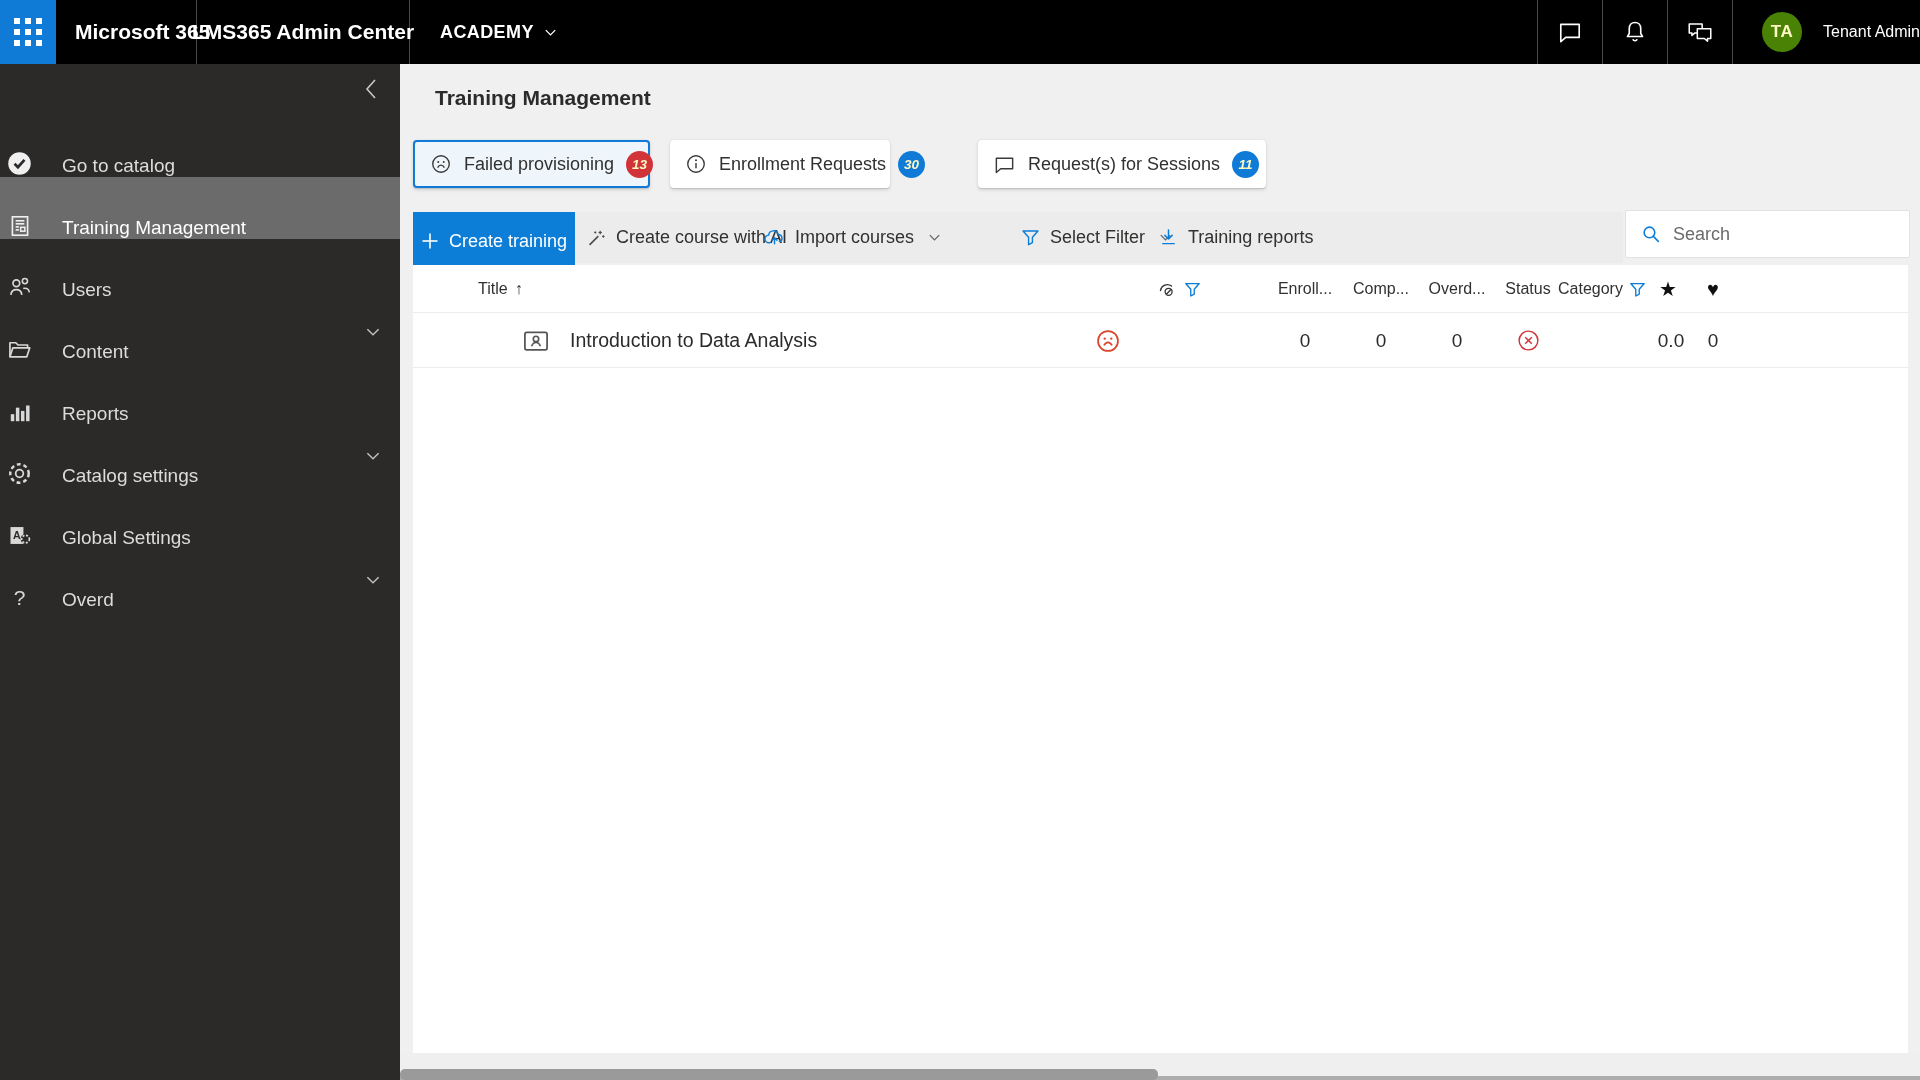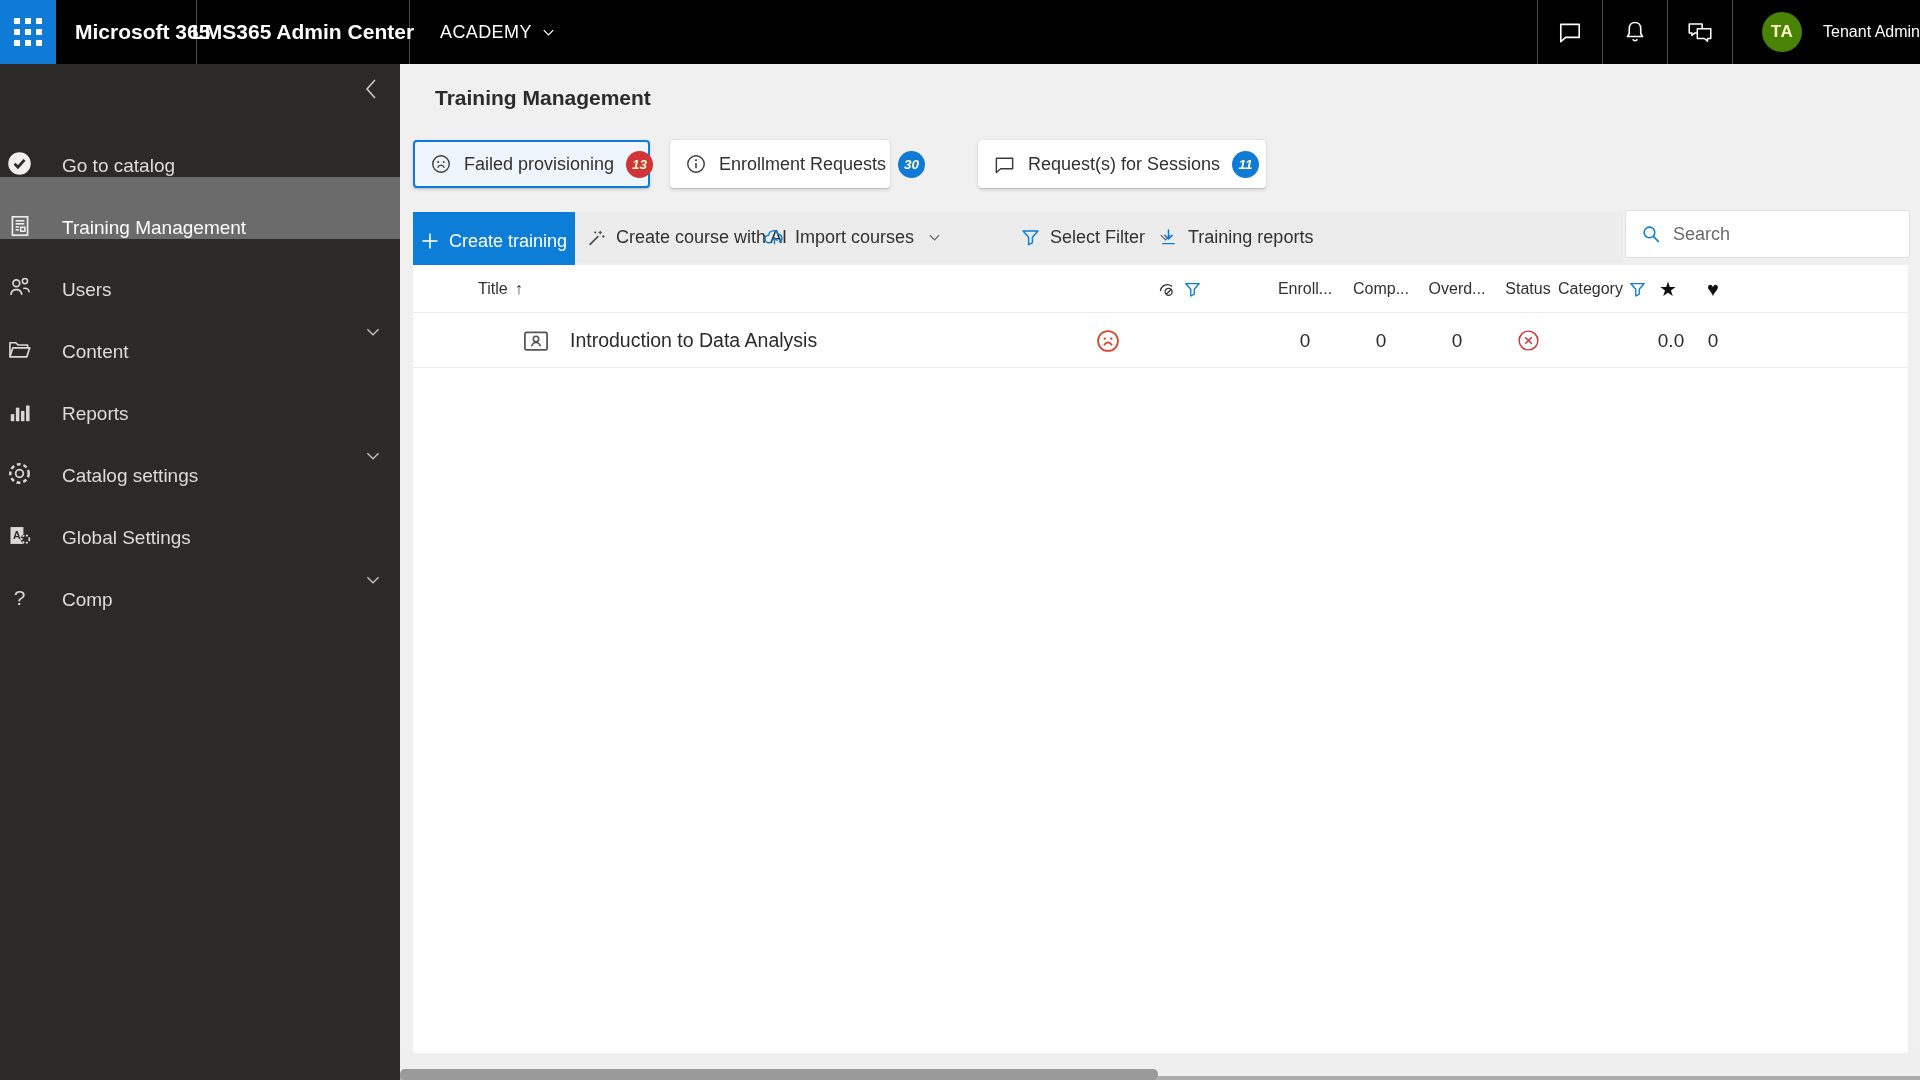--- a/index.html
+++ b/index.html
@@ -5,21 +5,21 @@
   * { margin:0; padding:0; box-sizing:border-box; }
   html,body { width:1920px; height:1080px; }
   body { font-family:"Liberation Sans", sans-serif; overflow:hidden; background:#f0f0f0; }
   #root { position:relative; width:1920px; height:1080px; overflow:hidden; background:#f0f0f0; }
 
   
   .topbar { position:absolute; left:0; top:0; width:1920px; height:64px; background:#000; display:flex; align-items:stretch; z-index:30; }
   .waffle { width:56px; height:64px; background:#0f7bd7; display:flex; align-items:center; justify-content:center; cursor:pointer; }
   .waffle-grid { display:grid; grid-template-columns:repeat(3,6.5px); grid-template-rows:repeat(3,6.5px); gap:4.5px; }
   .waffle-grid span { background:#fff; }
-  .tb-cell { display:flex; align-items:center; color:#fff; }
+  .tb-cell { display:flex; align-items:center; color:#fff;font-weight:bold; }
   .tb-brand { width:141px; padding-left:19px; border-right:1px solid #4a4a4a; font-size:21px; font-weight:600; white-space:nowrap; }
   .tb-apptitle { width:213px; justify-content:center; border-right:1px solid #4a4a4a; font-size:21px; font-weight:600; white-space:nowrap; }
   .tb-academy { padding:0 28px 0 30px; font-size:18px; letter-spacing:.4px; gap:9px; cursor:pointer; }
   .tb-spacer { flex:1; border-right:1px solid #4a4a4a; }
   .tb-icon { width:65px; justify-content:center; border-right:1px solid #4a4a4a; cursor:pointer; color:#fff; }
   .tb-user { display:flex; align-items:center; cursor:pointer; }
   .avatar { width:40px; height:40px; border-radius:50%; background:#498205; color:#fef9c3; font-size:17px; font-weight:700; display:flex; align-items:center; justify-content:center; margin-left:29px; letter-spacing:.5px; }
   .tb-username { color:#fff; font-size:16px; margin-left:21px; white-space:nowrap; }
 
   
@@ -255,21 +255,21 @@
               <circle cx="17.4" cy="15.2" r="3.4" fill="none" stroke="#d8d8d8" stroke-width="1.5" stroke-dasharray="1.8 1.4"></circle>
             </svg>
         </span>
         <span class="nav-label">Global Settings</span>
       </div>
 
       <div class="nav-item">
         <span class="nav-icon">
             <span class="q-glyph">?</span>
           </span>
-        <span class="nav-label">Comp</span>
+        <span class="nav-label">Overd</span>
         <span class="nav-chevron">
           <svg width="18" height="18" viewBox="0 0 16 16">
               <polyline points="3,5.5 8,10.5 13,5.5" fill="none" stroke="currentColor" stroke-width="1.3"></polyline>
             </svg>
         </span>
       </div>
 
     </nav>
   </aside>
 

